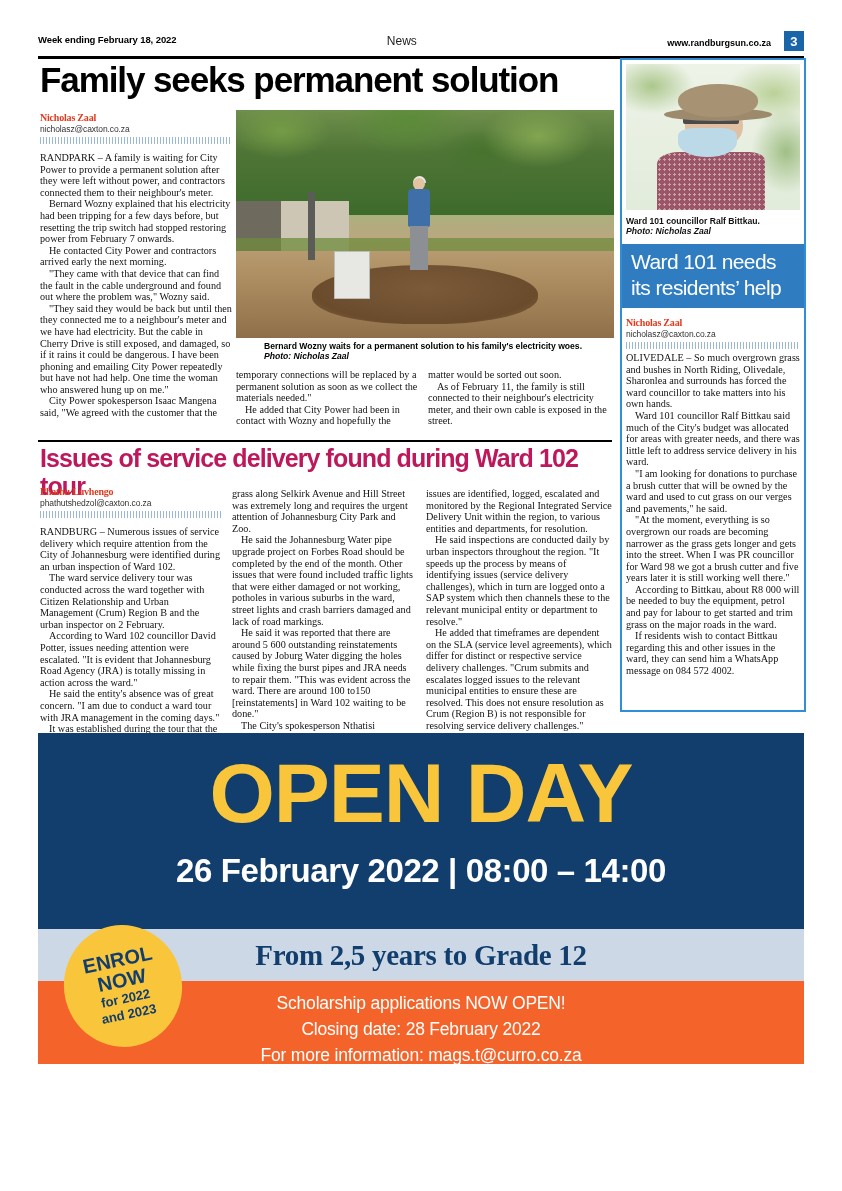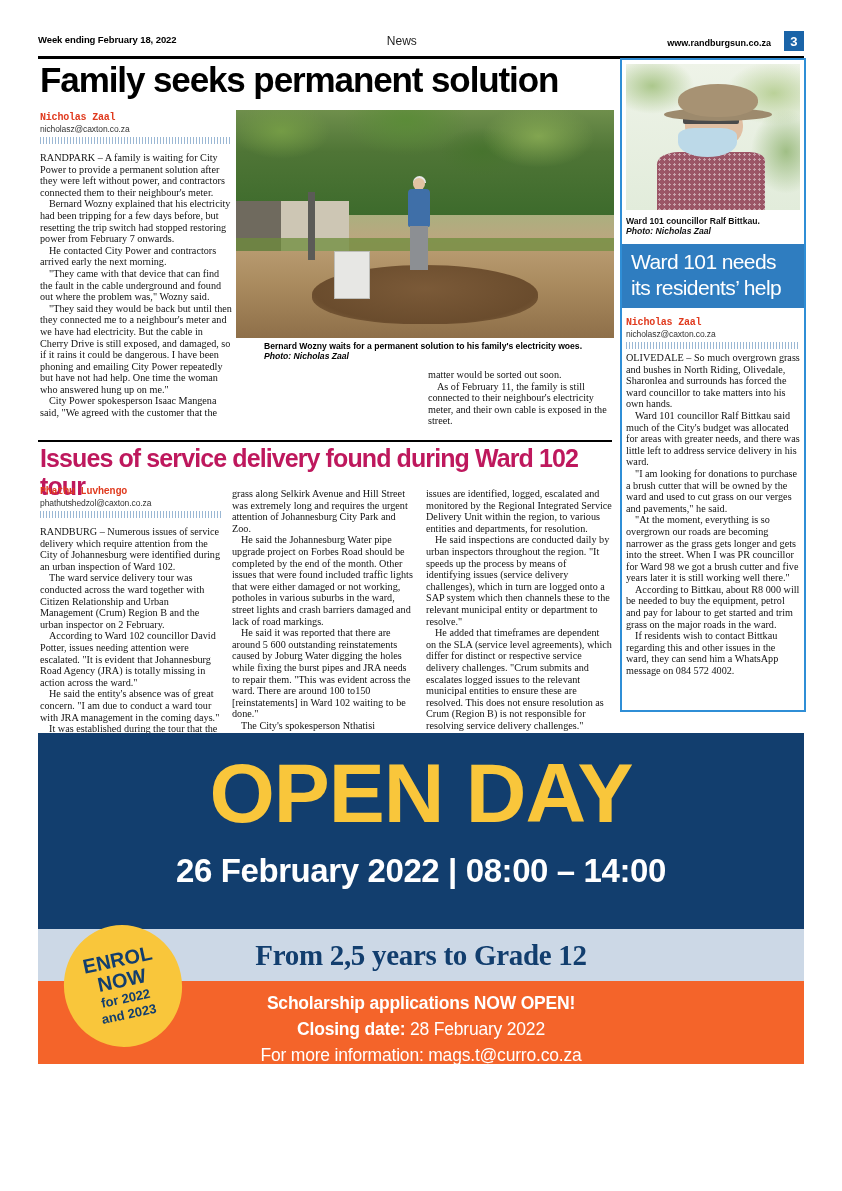--- a/index.html
+++ b/index.html
@@ -28,21 +28,21 @@
   }
   .mh-rule{position:absolute;left:38px;top:56px;width:766px;height:2.5px;background:#000;}
 
   
   .headline1{
     position:absolute;left:40px;top:60px;width:570px;
     font-family:"Liberation Sans",sans-serif;
     font-weight:bold;font-size:35px;line-height:40px;letter-spacing:-1.1px;
     color:#000;
   }
-  .byline{font-family:Liberation Mono, monospace;font-weight:bold;font-size:10px;color:#e03a1e;letter-spacing:-.2px;}
+  .byline{font-family:Liberation Serif, serif;font-weight:bold;font-size:10px;color:#e03a1e;letter-spacing:-.2px;}
   .bymail{font-family:"Liberation Sans",sans-serif;font-size:8.5px;color:#333;margin-top:1px;letter-spacing:-.1px;}
   .dots{
     height:7px;margin-top:3px;margin-bottom:8px;
     background-image:repeating-linear-gradient(to right,#9ab7d4 0px,#9ab7d4 1px,transparent 1px,transparent 3px);
   }
 
   .col{font-size:10.2px;line-height:11.6px;text-align:left;}
   .col p{margin:0;text-indent:9px;}
   .col p.first{text-indent:0;}
 
@@ -158,21 +158,21 @@
     position:absolute;left:0;top:196px;width:100%;height:52px;background:#ccd8e6;
     display:flex;align-items:center;justify-content:center;
     font-family:"Liberation Serif",serif;font-weight:bold;font-size:29px;color:#123e6e;letter-spacing:-.3px;
   }
   .ad-orange{
     position:absolute;left:0;top:248px;width:100%;height:100px;background:#f4642a;
     color:#fff;text-align:center;
     font-family:"Liberation Sans",sans-serif;font-size:17.5px;line-height:26px;padding-top:9px;box-sizing:border-box;
     letter-spacing:-.2px;
   }
-  .ad-orange .b{font-weight:bold;}
+  .ad-orange .b{font-weight:normal;}
   .ad-bottom{position:absolute;left:0;top:348px;width:100%;height:77px;background:#123e6e;}
   .ad-phone{
     position:absolute;left:30px;top:378px;
     font-family:"Liberation Sans",sans-serif;font-weight:bold;font-size:24px;color:#fff;letter-spacing:-.3px;
   }
   .ad-web{
     position:absolute;left:320px;top:381px;background:#fff;padding:20px 9px;
     font-family:"Liberation Sans",sans-serif;font-weight:bold;font-size:15px;color:#123e6e;
   }
   .ad-curro{
@@ -242,20 +242,24 @@
       <div class="pm-torso"></div>
         <div class="pm-legs"></div>
     </div>
   </div>
 
   <div class="caption">
     <span>Bernard Wozny waits for a permanent solution to his family's electricity woes.</span>
     <div class="credit">Photo: Nicholas Zaal</div>
   </div>
 
+  <div class="a1c2 col">
+      <p class="first">temporary connections will be replaced by a permanent solution as soon as we collect the materials needed."</p>
+      <p>He added that City Power had been in contact with Wozny and hopefully the</p>
+    </div>
   <div class="a1c3 col">
       <p class="first">matter would be sorted out soon.</p>
       <p>As of February 11, the family is still connected to their neighbour's electricity meter, and their own cable is exposed in the street.</p>
     </div>
 
   <div class="sidebar"></div>
   <div class="sb-photo">
     <div class="sbp-bg"></div>
     <div class="sbp-shirt"></div>
       <div class="sbp-shirtdot"></div>

